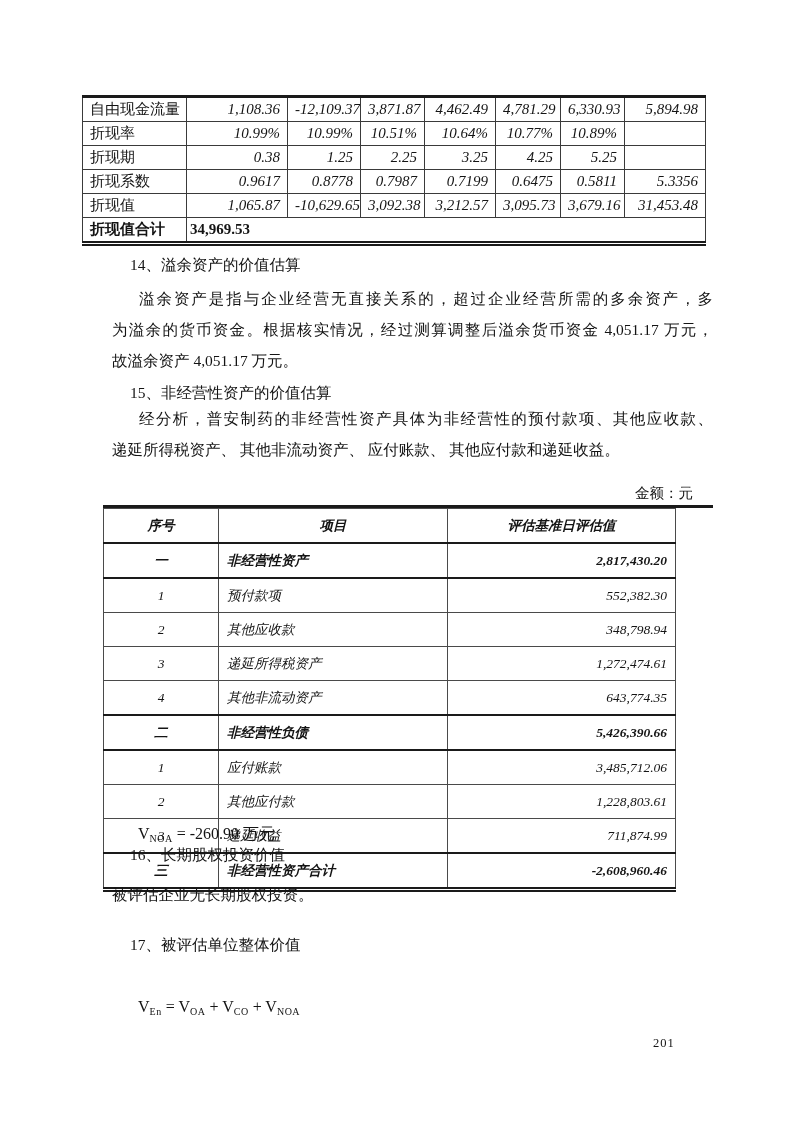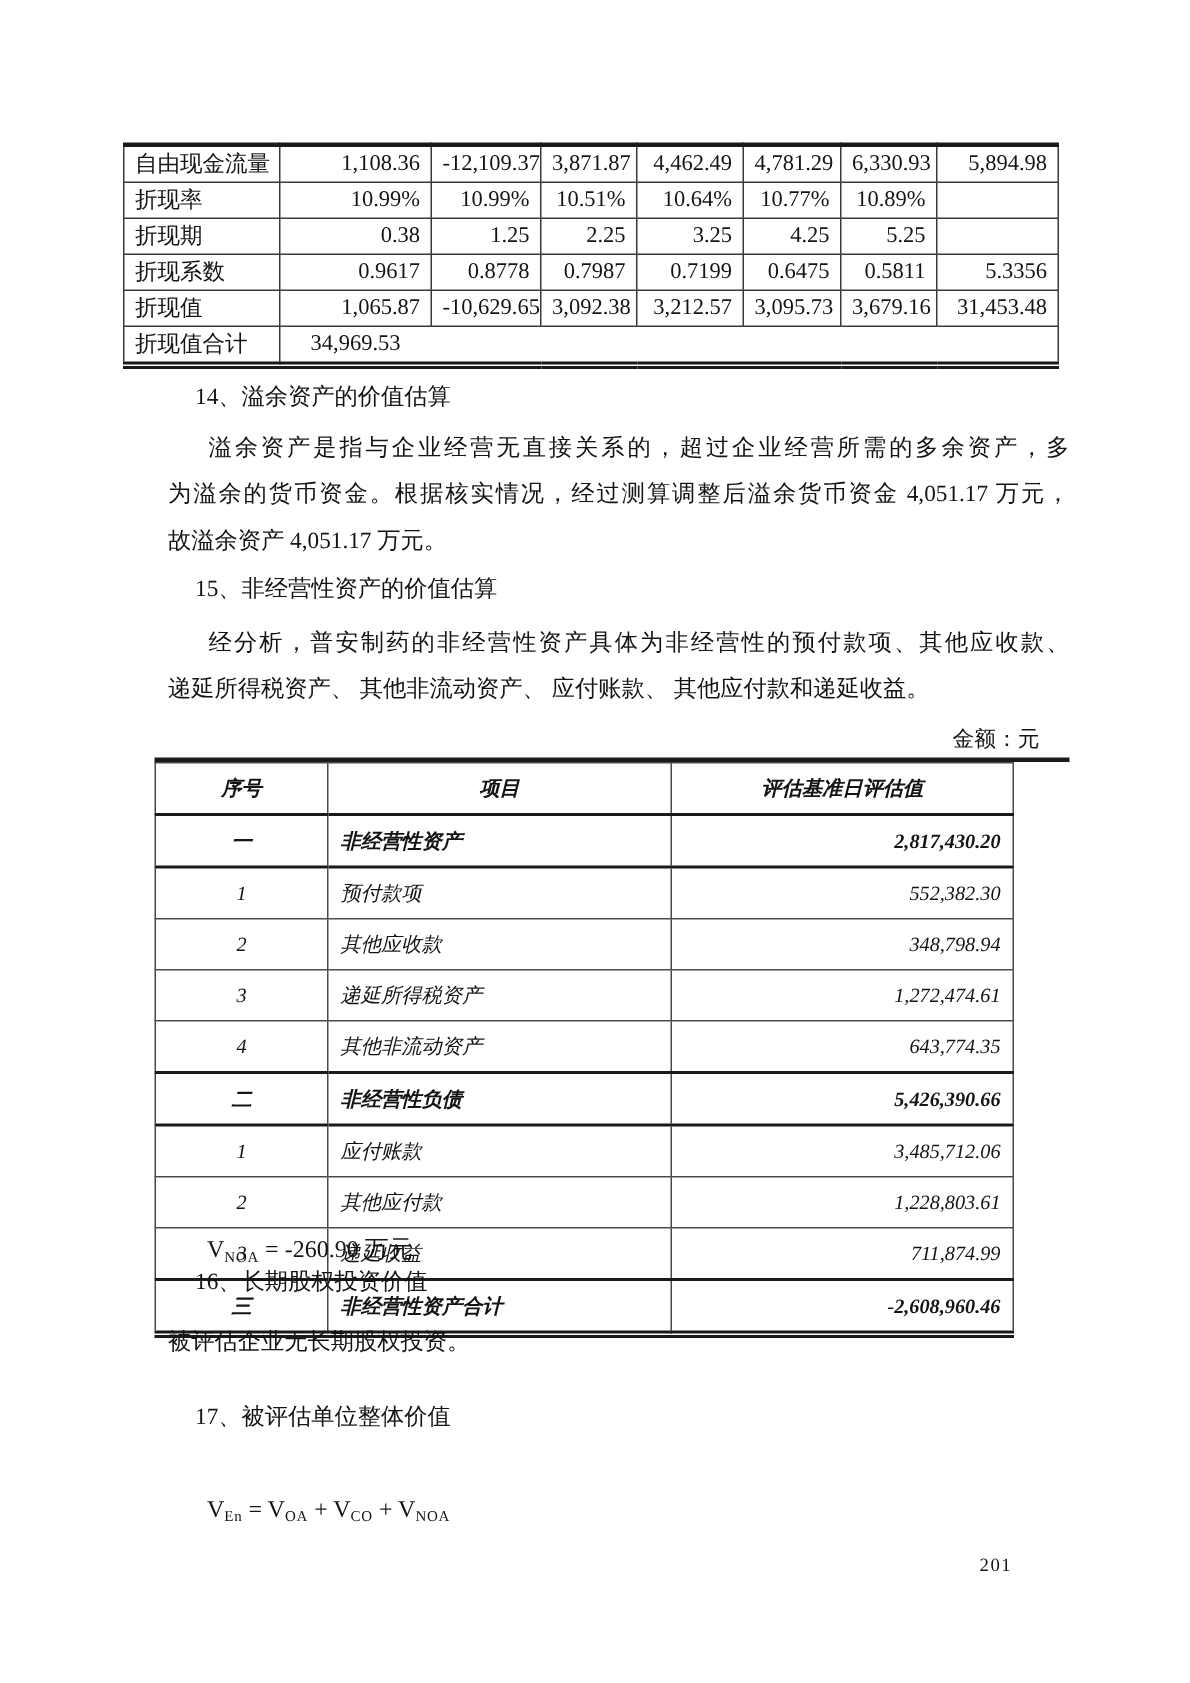--- a/index.html
+++ b/index.html
@@ -46,23 +46,23 @@
     border-bottom:5px double #1a1a1a;
     border-left:1px solid #3a3a3a;
     border-right:1px solid #3a3a3a;
   }
   .t1 td{
     border:1px solid #3a3a3a;
     height:23px;padding:0 7px;
     overflow:hidden;white-space:nowrap;
   }
   .t1 td.lbl{text-align:left;}
-  .t1 td.num{text-align:right;}
-  .t1 tr.trow td{font-weight:normal;}
-  .t1 td.tval{text-align:left;padding-left:20px;}
+  .t1 td.num{text-align:right;font-style:italic;}
+  .t1 tr.trow td{font-weight:bold;}
+  .t1 td.tval{text-align:left;padding-left:3px;}
   
   .rule{
     position:absolute;left:103px;top:505px;width:610px;height:3px;
     background:#1a1a1a;
   }
   .t2{
     position:absolute;left:103px;top:508px;width:572px;
     font-size:13.5px;
     border-bottom:5px double #1a1a1a;
     border-left:1px solid #3a3a3a;
@@ -155,21 +155,21 @@
   </table>
 
   <div class="heading" style="top:255px">14、溢余资产的价值估算</div>
   <div class="para" style="top:283px">
       <div class="pline just ind">溢余资产是指与企业经营无直接关系的，超过企业经营所需的多余资产，多</div>
       <div class="pline just">为溢余的货币资金。根据核实情况，经过测算调整后溢余货币资金 4,051.17 万元，</div>
       <div class="pline">故溢余资产 4,051.17 万元。</div>
     </div>
 
   <div class="heading" style="top:383px">15、非经营性资产的价值估算</div>
-  <div class="para" style="top:413px">
+  <div class="para" style="top:403px">
       <div class="pline just ind">经分析，普安制药的非经营性资产具体为非经营性的预付款项、其他应收款、</div>
       <div class="pline">递延所得税资产、 其他非流动资产、 应付账款、 其他应付款和递延收益。</div>
     </div>
 
   <div class="unit"><span>金额：元</span></div>
 
   <div class="rule"></div>
   <table class="t2">
     <colgroup>
       <col style="width:115px">

